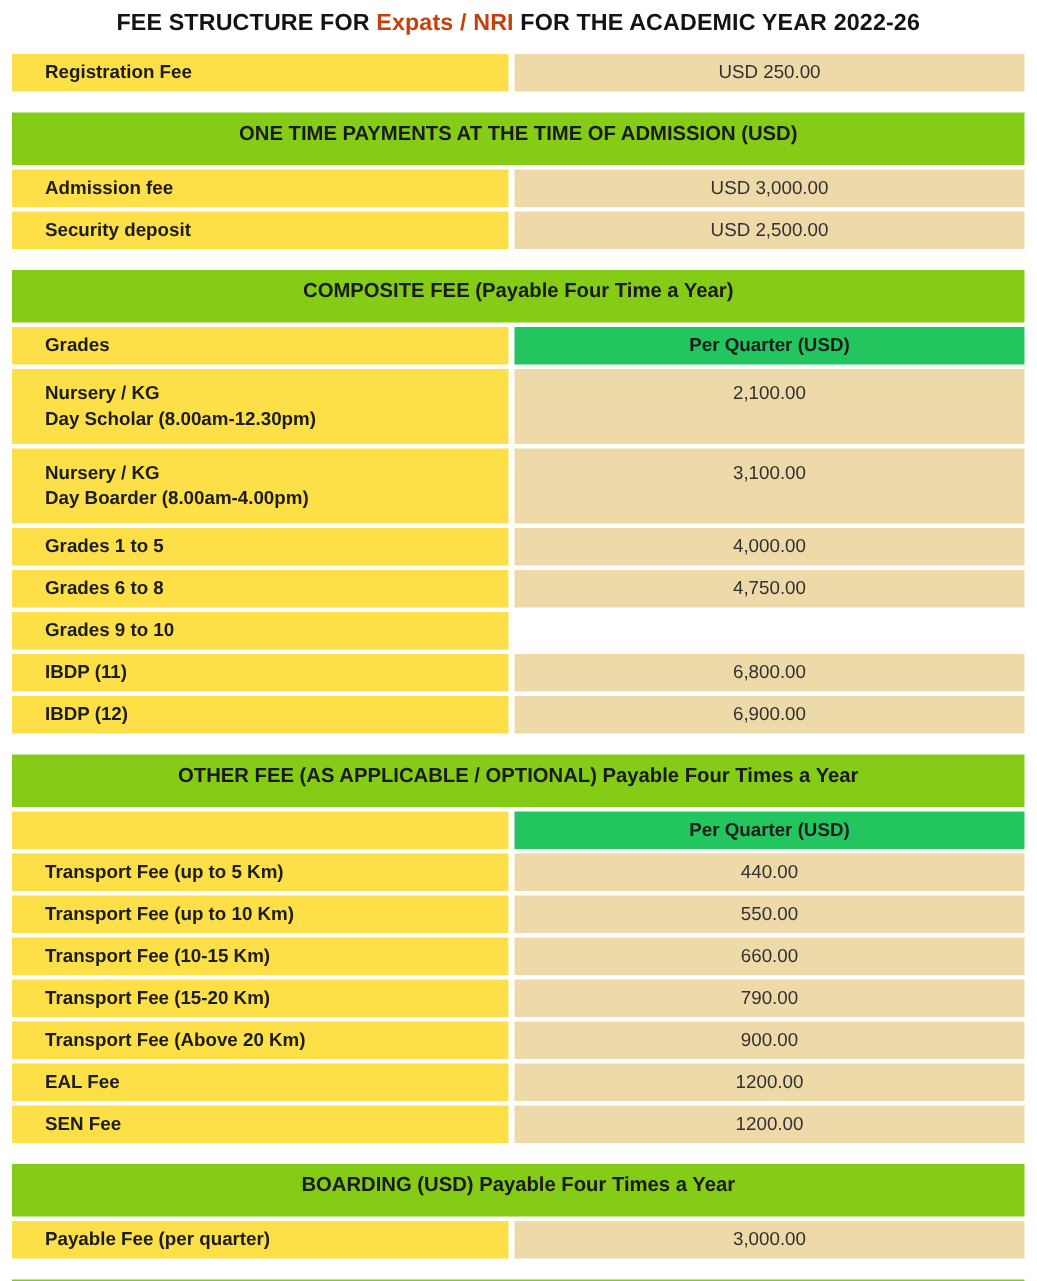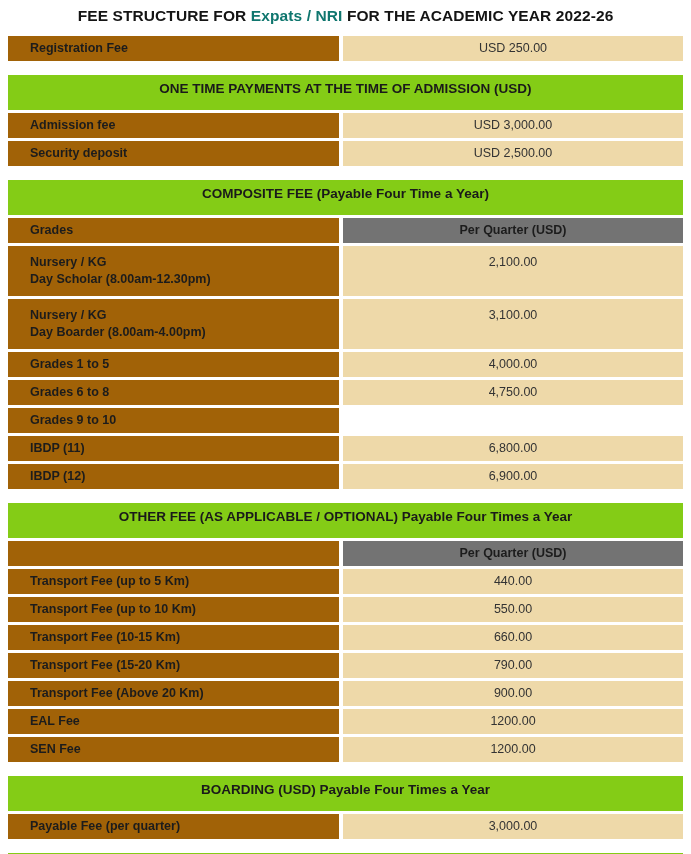--- a/index.html
+++ b/index.html
@@ -12,21 +12,21 @@
   .page { padding: 0 8px; box-sizing: border-box; width: 691px; }
 
   .title {
     text-align: center;
     font-weight: bold;
     font-size: 15.5px;
     color: #141414;
     padding: 7px 0 11px 0;
     letter-spacing: 0.1px;
   }
-  .title .gold { color: #0f766e; }
+  .title .gold { color: #c2410c; }
 
   .section { margin-bottom: 14px; }
   .section:last-child { margin-bottom: 0; }
 
   .sec-header {
     background: #84cc16;
     color: #1a1a1a;
     font-weight: bold;
     font-size: 13.5px;
     text-align: center;
@@ -34,21 +34,21 @@
     line-height: 27px;
     margin-bottom: 3px;
   }
 
   .row { display: flex; margin-bottom: 3px; }
   .row:last-child { margin-bottom: 0; }
 
   .cell-label {
     width: 331px;
     flex: none;
-    background: #a16207;
+    background: #fde047;
     margin-right: 4px;
     padding: 4px 10px 4px 22px;
     box-sizing: border-box;
     font-weight: bold;
     font-size: 12.5px;
     line-height: 17px;
     color: #1c1c1c;
     min-height: 25px;
   }
   .cell-value {
@@ -56,21 +56,21 @@
     background: #eed9a9;
     padding: 4px 8px;
     box-sizing: border-box;
     text-align: center;
     font-size: 12.5px;
     line-height: 17px;
     color: #333333;
     min-height: 25px;
   }
 
-  .row.colhead .cell-value { font-weight: bold; color: #1c1c1c; background: #737373; }
+  .row.colhead .cell-value { font-weight: bold; color: #1c1c1c; background: #22c55e; }
 
   .row.tall .cell-label { padding-top: 8px; padding-bottom: 8px; }
   .row.tall .cell-value { padding-top: 8px; }
 </style>
 </head>
 <body>
 
 <div class="page">
 
   <div class="title">

